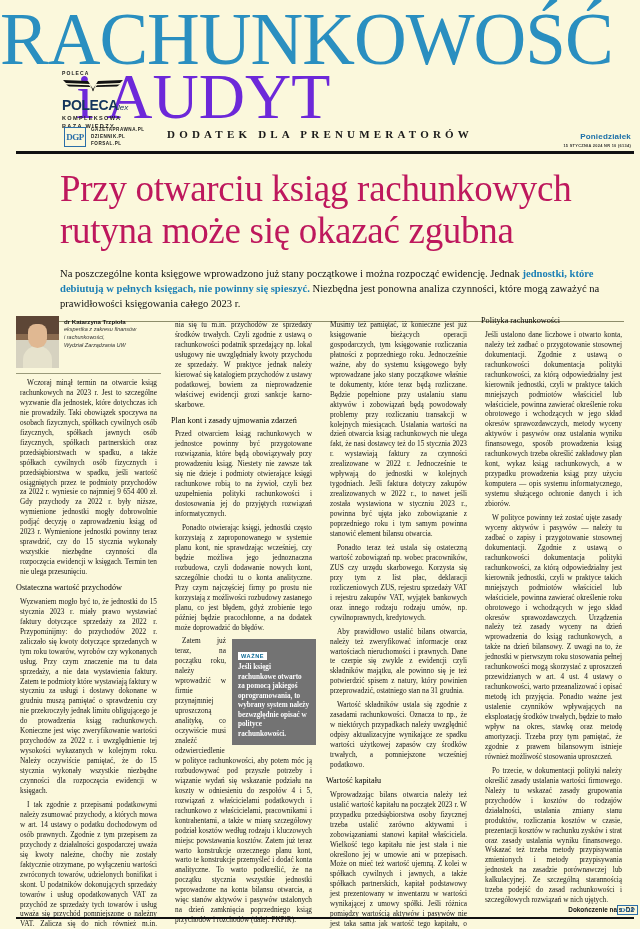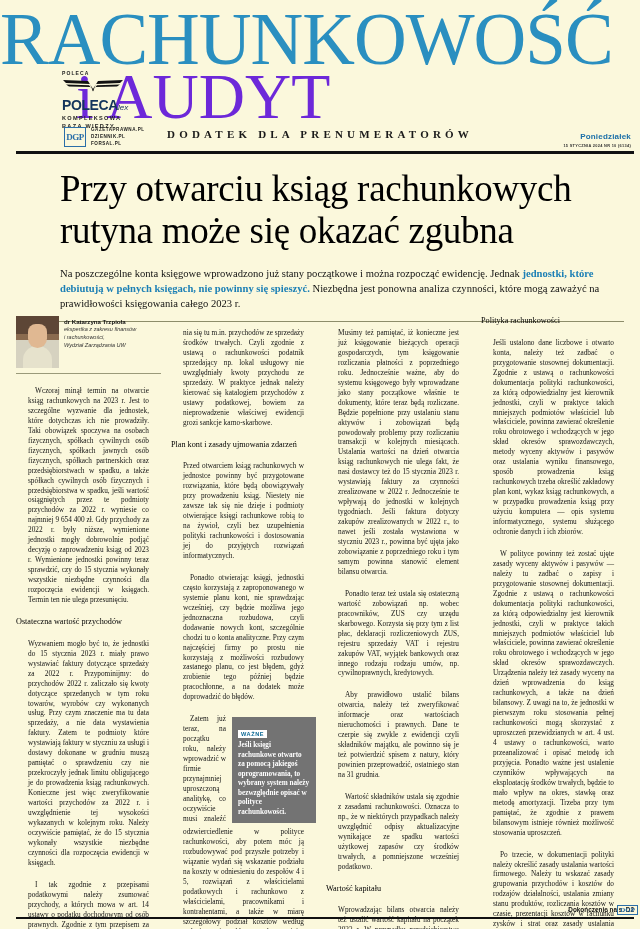--- a/index.html
+++ b/index.html
@@ -53,40 +53,40 @@
   .date-block { position:absolute; right:9px; top:132px; text-align:right; }
   .date-day { font-family:"Liberation Sans", sans-serif; font-size:8px; font-weight:700; color:#1b6fa8; letter-spacing:0.2px;}
   .date-full { font-family:"Liberation Sans", sans-serif; font-size:3.9px; font-weight:600; color:#333; letter-spacing:0.3px; margin-top:2px;}
 
   .mast-rule { position:absolute; left:16px; right:6px; top:151px; height:3px; background:#111; }
 
   
   .headline {
     margin:16px 18px 4px 60px;
     font-family:"Liberation Serif", serif;
-    font-size:37px; line-height:1.13; font-weight:400; color:#000000;
+    font-size:37px; line-height:1.13; font-weight:400; color:#be185d;
     letter-spacing:-0.3px;
   }
   .lead {
     margin:14px 18px 0 60px;
     font-family:"Liberation Serif", serif;
     font-size:10.6px; line-height:1.42; color:#111; text-align:left;
   }
   .lead b.hl { color:#1b7fb5; font-weight:700; }
 
   .lead-rule { margin:10px 16px 0 16px; height:1px; background:#8d8d6a; }
 
   
   .cols {
     position:absolute; left:16px; right:6px; top:316px; bottom:34px;
     display:flex; gap:10px;
   }
   .col { width:145px; position:relative; }
   .col p {
-    margin:12px; font-family:"Liberation Serif", serif;
+    margin:4px; font-family:"Liberation Serif", serif;
     font-size:7.3px; line-height:1.365; text-align:justify; color:#141414;
     text-indent:7px;
   }
   .col p.noind { text-indent:0; }
   .col h3 {
     margin:6px 0 3px 0; font-family:"Liberation Serif", serif;
     font-size:8.2px; font-weight:400; color:#000; text-indent:0; line-height:1.2;
   }
 
   

